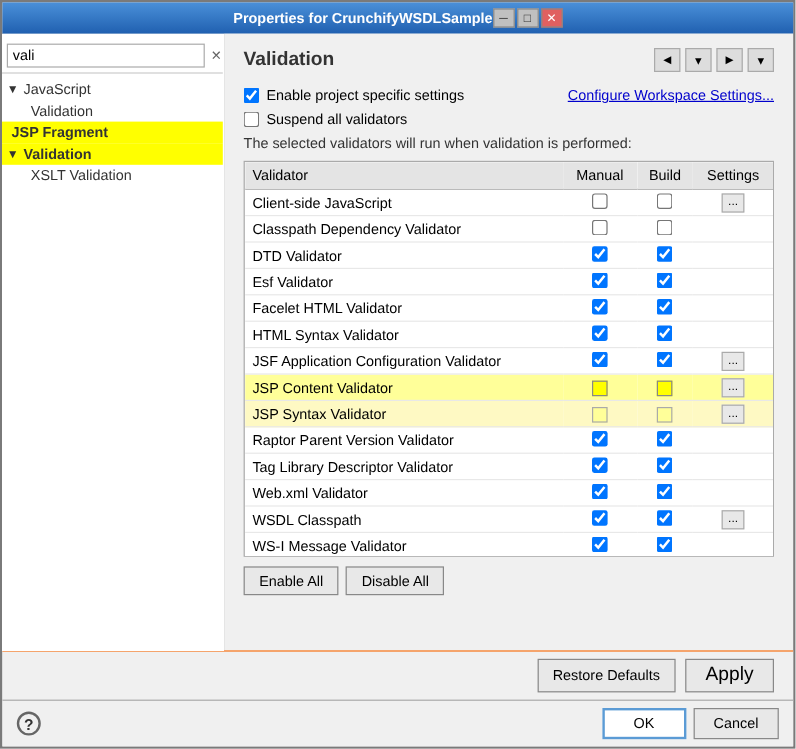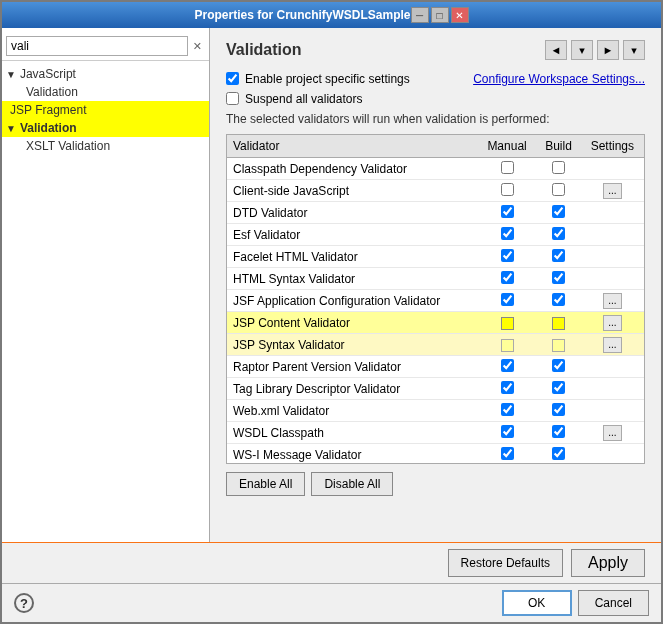--- a/index.html
+++ b/index.html
@@ -48,21 +48,21 @@
       cursor: pointer;
       color: #333;
     }
     .title-bar-btn.close { background: #e06060; color: white; }
     .main-content {
       display: flex;
       flex: 1;
       overflow: hidden;
     }
     .sidebar {
-      width: 208px;
+      width: 185px;
       background: white;
       border-right: 1px solid #aaa;
       padding: 4px 0;
       overflow: auto;
     }
     .search-box-container {
       padding: 4px;
       display: flex;
       align-items: center;
       border-bottom: 1px solid #ccc;
@@ -81,21 +81,21 @@
       color: #666;
       font-size: 11px;
       padding: 1px 3px;
     }
     .tree-item {
       padding: 2px 4px 2px 8px;
       cursor: pointer;
       white-space: nowrap;
       color: #333;
     }
-    .tree-item.highlighted { background: #ffff00; font-weight: normal; }
+    .tree-item.highlighted { background: #ffff00; font-weight: bold; }
     .tree-group { padding-left: 0; }
     .tree-group-header {
       display: flex;
       align-items: center;
       padding: 2px 4px;
       cursor: pointer;
     }
     .tree-arrow { margin-right: 4px; font-size: 10px; color: #333; }
     .tree-children { padding-left: 16px; }
     .right-panel {
@@ -126,21 +126,21 @@
       width: 22px;
       height: 20px;
       display: flex;
       align-items: center;
       justify-content: center;
       cursor: pointer;
       font-size: 11px;
     }
     .checkbox-row {
       display: flex;
-      align-items: flex-start;
+      align-items: center;
       margin-bottom: 6px;
     }
     .checkbox-row input[type=checkbox] {
       margin-right: 6px;
       cursor: pointer;
     }
     .link-text {
       color: #0000cc;
       text-decoration: underline;
       cursor: pointer;
@@ -362,30 +362,30 @@
           <thead>
             <tr>
               <th>Validator</th>
               <th class="center">Manual</th>
               <th class="center">Build</th>
               <th class="center">Settings</th>
             </tr>
           </thead>
           <tbody id="validators-tbody">
           <tr>
-                <td>Classpath Dependency Validator</td>
-                <td class="checkbox-cell"><input type="checkbox" class="normal-checkbox" style=""></td>
-                <td class="checkbox-cell"><input type="checkbox" class="normal-checkbox" style=""></td>
-                <td class="checkbox-cell"></td>
-              </tr>
-              <tr>
                 <td>Client-side JavaScript</td>
                 <td class="checkbox-cell"><input type="checkbox" class="normal-checkbox" style=""></td>
                 <td class="checkbox-cell"><input type="checkbox" class="normal-checkbox" style=""></td>
                 <td class="checkbox-cell"><button class="dots-btn">...</button></td>
+              </tr>
+              <tr>
+                <td>Classpath Dependency Validator</td>
+                <td class="checkbox-cell"><input type="checkbox" class="normal-checkbox" style=""></td>
+                <td class="checkbox-cell"><input type="checkbox" class="normal-checkbox" style=""></td>
+                <td class="checkbox-cell"></td>
               </tr>
               <tr>
                 <td>DTD Validator</td>
                 <td class="checkbox-cell"><input type="checkbox" class="normal-checkbox" checked="" style=""></td>
                 <td class="checkbox-cell"><input type="checkbox" class="normal-checkbox" checked="" style=""></td>
                 <td class="checkbox-cell"></td>
               </tr>
               <tr>
                 <td>Esf Validator</td>
                 <td class="checkbox-cell"><input type="checkbox" class="normal-checkbox" checked="" style=""></td>

